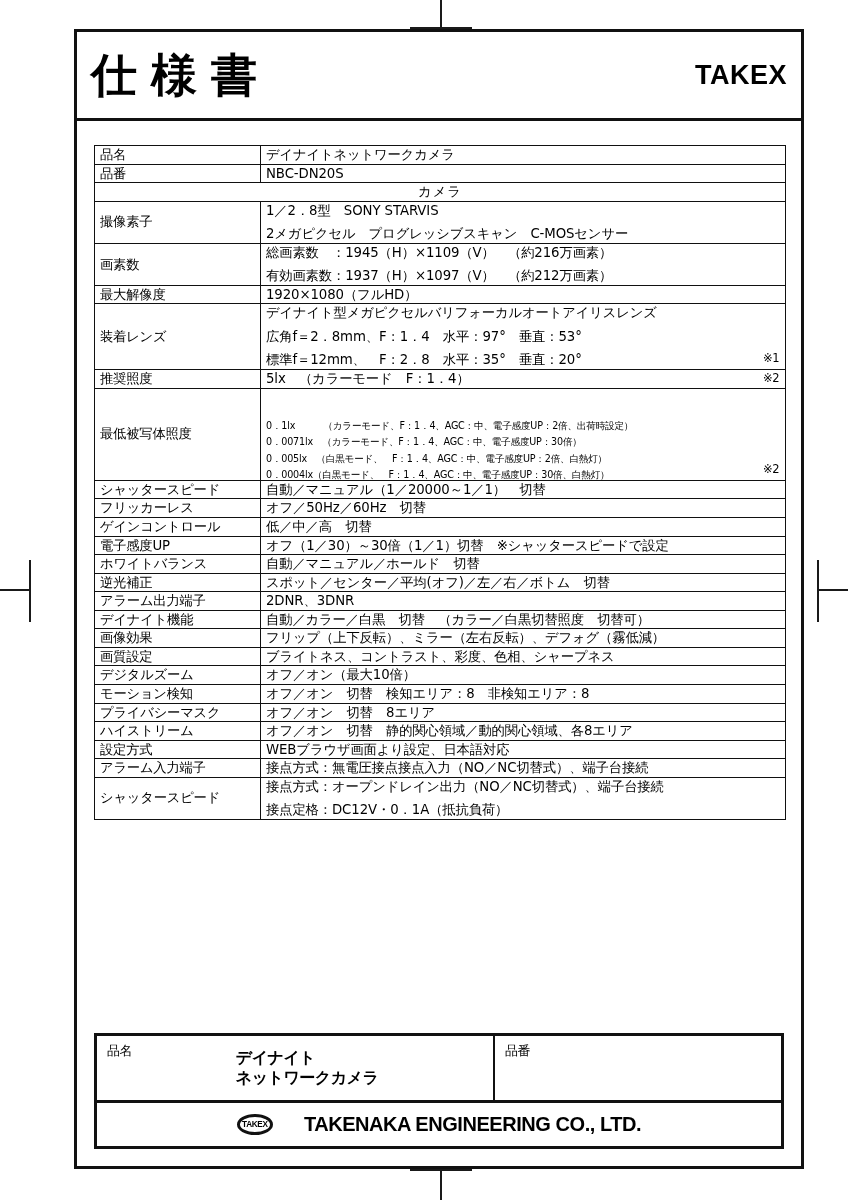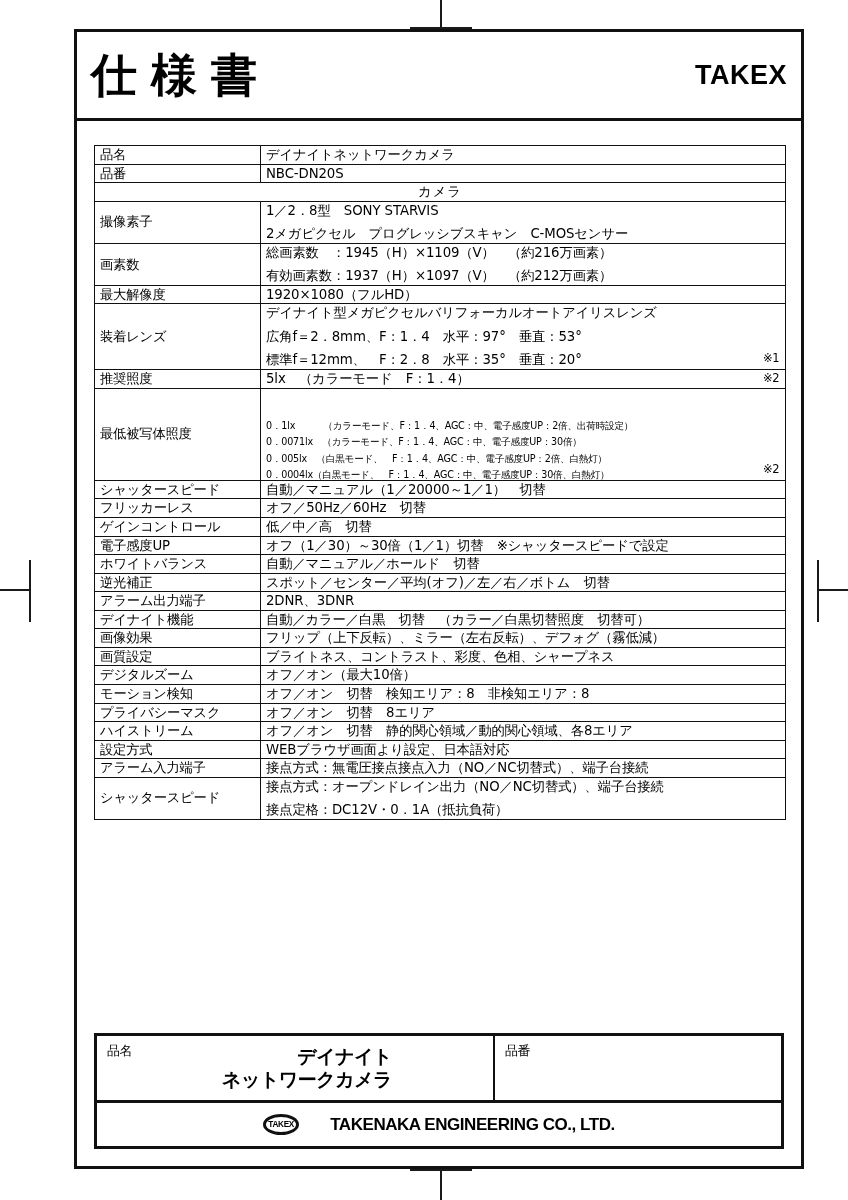--- a/index.html
+++ b/index.html
@@ -141,22 +141,22 @@
   .tb-cell.left  { flex: 0 0 58.2%; border-right: 2px solid #111111; }
   .tb-cell.right { flex: 1 1 auto; }
   .tb-key {
     position: absolute;
     left: 10px;
     top: 6px;
     font-size: 13px;
     letter-spacing: -0.5px;
   }
   .tb-product {
-    text-align: right;
-    font-size: 19px;
+    text-align: left;
+    font-size: 16px;
     font-weight: bold;
     line-height: 1.22;
     letter-spacing: -0.5px;
     padding-left: 24px;
   }
   .tb-model {
     font-size: 23px;
     letter-spacing: 2.5px;
     padding-left: 30px;
     font-family: "DejaVu Sans", "Liberation Sans", sans-serif;
@@ -178,21 +178,21 @@
     justify-content: center;
     box-sizing: border-box;
   }
   .logo-oval span {
     font-size: 8.2px;
     font-weight: bold;
     letter-spacing: -0.3px;
     font-family: "Liberation Sans", sans-serif;
   }
   .company-name {
-    font-size: 17px;
+    font-size: 20px;
     font-weight: bold;
     letter-spacing: -0.45px;
     font-family: "Liberation Sans", sans-serif;
     margin-left: 24px;
   }
 </style>
 </head>
 <body>
 
 <div class="reg-mark reg-top"></div>

